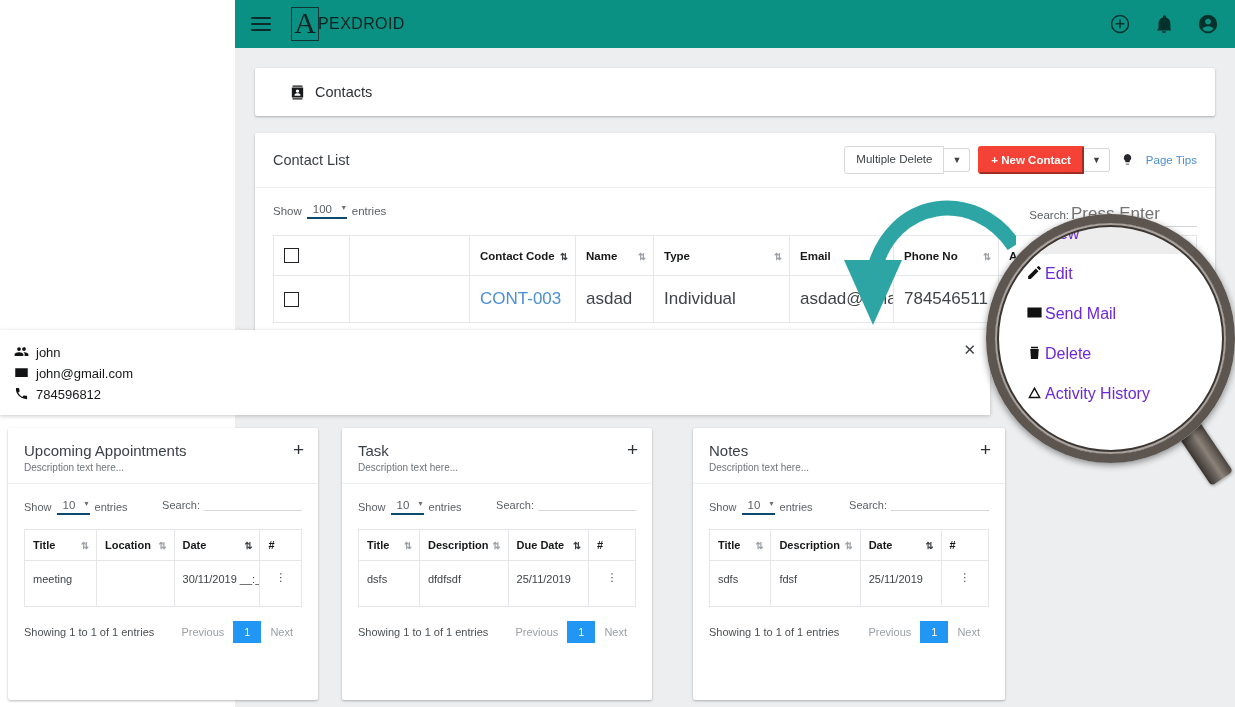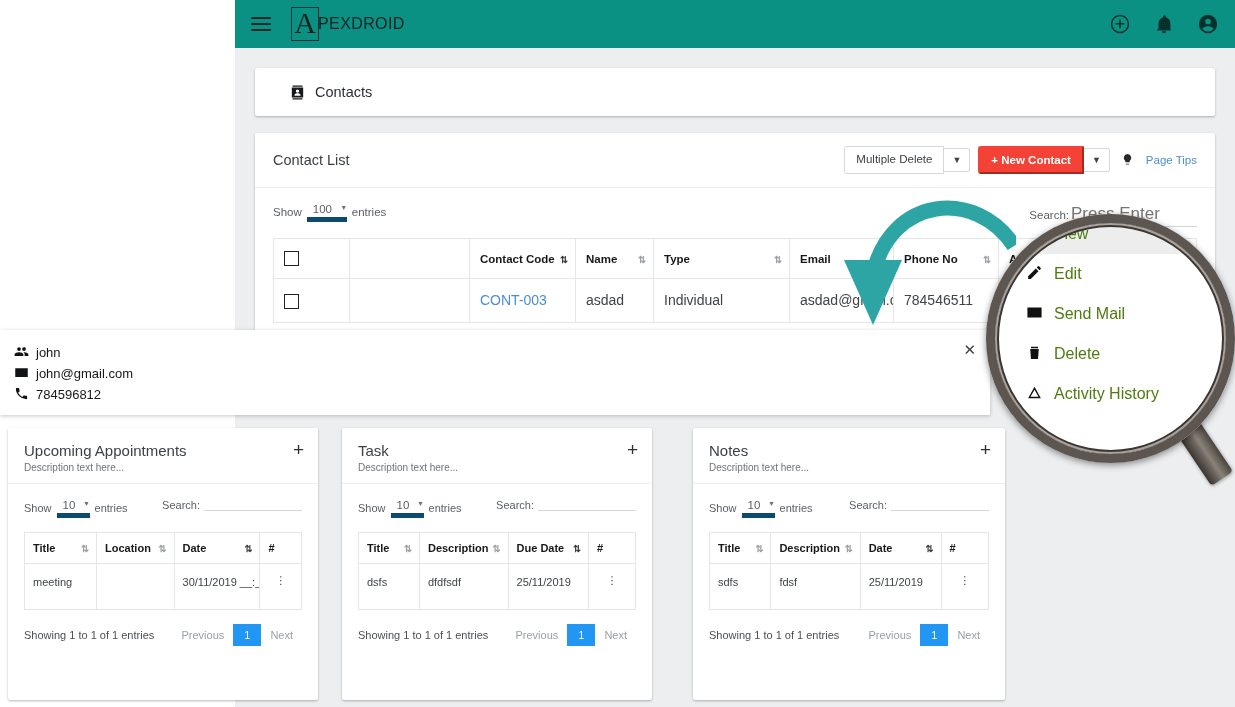--- a/index.html
+++ b/index.html
@@ -79,21 +79,21 @@
     padding:6px 8px; border-radius:0 3px 3px 0; cursor:pointer; font-size:9px;
   }
   .gap8 { width:8px; }
   .page-tips { display:flex; align-items:center; gap:12px; margin-left:11px;
     color:#4a8fd4; font-size:11.5px; cursor:pointer; }
   .page-tips svg { width:13px; height:13px; fill:#26282b; }
 
   .list-body { padding: 14px 18px 0 18px; position:relative; }
   .showrow { display:flex; align-items:center; font-size:11.5px; color:#5a5f64; }
   .sel {
-    border:none; border-bottom:5px solid #0c4a6e; background:transparent;
+    border:none; border-bottom:2px solid #0c4a6e; background:transparent;
     font-size:11.5px; color:#5a5f64; padding: 1px 14px 2px 6px; margin:0 5px;
     -webkit-appearance:none; appearance:none; cursor:pointer;
     font-family:"Liberation Sans", sans-serif;
   }
   .selwrap { position:relative; display:inline-block; }
   .selwrap::after {
     content:"▾"; position:absolute; right:6px; top:1px; font-size:8px; color:#6b7075;
     pointer-events:none;
   }
   .searchrow {
@@ -106,21 +106,21 @@
     font-family:"Liberation Sans", sans-serif;
   }
 
   table.dt { width:100%; border-collapse:collapse; table-layout:fixed; }
   table.dt th {
     font-size:11.5px; color:#16181a; text-align:left; font-weight:bold;
     padding:12px 10px; border:1px solid #e4e6e9; position:relative;
     white-space:nowrap; overflow:hidden;
   }
   table.dt td {
-    font-size:14px; color:#3f4448; padding:13px 10px;
+    font-size:17px; color:#3f4448; padding:13px 10px;
     border:1px solid #e4e6e9; white-space:nowrap; overflow:hidden;
   }
   .sorticon { position:absolute; right:8px; top:50%; transform:translateY(-50%);
     font-size:9.5px; color:#9aa0a6; letter-spacing:-1px; }
   .sorticon.active { color:#3a3f44; }
   .cbx {
     width:15px; height:15px; border:1.5px solid #212326; display:inline-block;
     background:#fff; vertical-align:middle; cursor:pointer;
   }
   .link { color:#4a8fd4; }
@@ -175,22 +175,22 @@
     pointer-events:none; }
 
   
   .magnifier { position:absolute; left:986px; top:214px; width:249px; height:249px;
     pointer-events:none; }
   .mag-clip {
     position:absolute; left:0; top:0; width:249px; height:249px;
     border-radius:50%; overflow:hidden; background:#fff;
   }
   .mag-menu { position:absolute; left:14px; top:0px; width:235px; background:#fff; }
-  .mag-item { display:flex; align-items:center; gap:11px; height:40px;
-    padding-left:26px; font-size:16px; color:#4d7c0f; }
+  .mag-item { display:flex; align-items:center; gap:2px; height:40px;
+    padding-left:26px; font-size:16px; color:#6d28d9; }
   .mag-item.hl { background:#ededed; }
   .mag-item svg { width:17px; height:17px; fill:#111; flex:none; }
   .mag-ring {
     position:absolute; left:0; top:0; width:249px; height:249px; border-radius:50%;
     border: 9px solid #5d5550;
     box-shadow: inset 0 0 0 2px #a9a29d, inset 0 0 0 4px #3d3733,
                 0 2px 7px rgba(0,0,0,.45);
     background: transparent;
   }
   .mag-handle {

